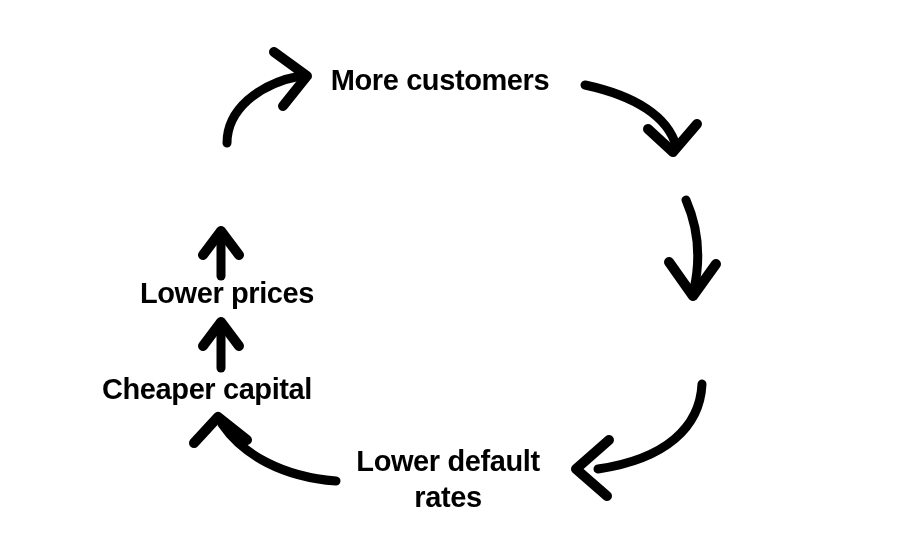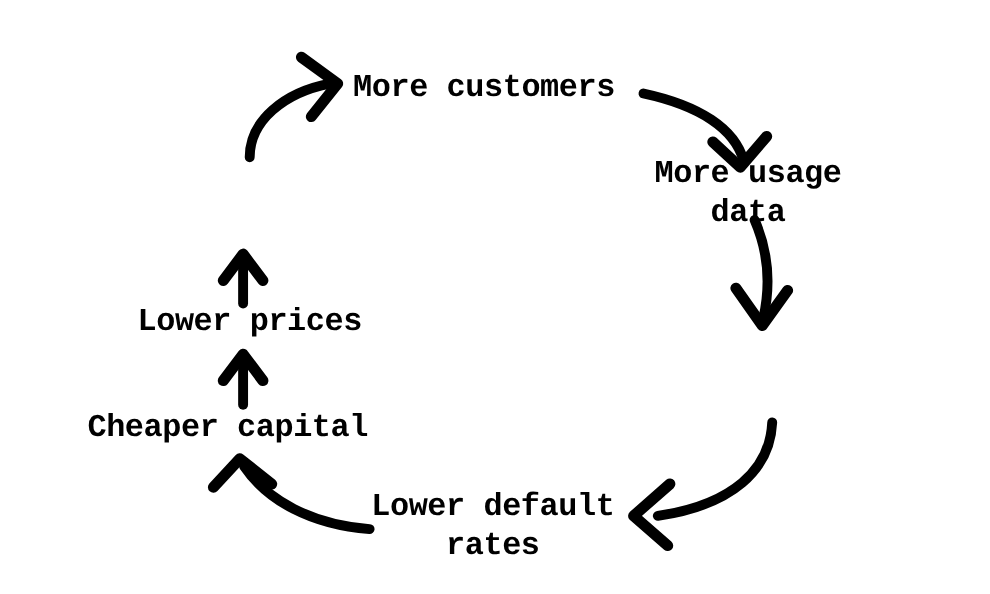--- a/index.html
+++ b/index.html
@@ -18,21 +18,21 @@
   #arrow-layer {
     position: absolute;
     left: 0;
     top: 0;
     width: 900px;
     height: 540px;
   }
   .node-label {
     position: absolute;
     color: #000000;
-    font-family: Liberation Mono, monospace;
+    font-family: Liberation Sans, sans-serif;
     font-weight: bold;
     font-size: 29px;
     line-height: 36px;
     letter-spacing: -0.4px;
     text-align: center;
     white-space: pre-line;
     transform: translate(-50%, -50%);
   }
   
   #node-more-customers    { left: 440px; top: 80px;  }
@@ -84,21 +84,20 @@
       <g>
         <path d="M 221 276 L 221 235"></path>
         <path d="M 203 255 L 221 231 L 239 255" stroke-width="10"></path>
       </g>
 
     </g>
   </svg>
 
   <div class="node-label" id="node-more-customers">More customers</div>
 
-  <div class="node-label" id="node-more-usage-data">More usage data</div>
 
 
   <div class="node-label" id="node-lower-default">Lower default
 rates</div>
 
   <div class="node-label" id="node-cheaper-capital">Cheaper capital</div>
 
   <div class="node-label" id="node-lower-prices">Lower prices</div>
 
 

